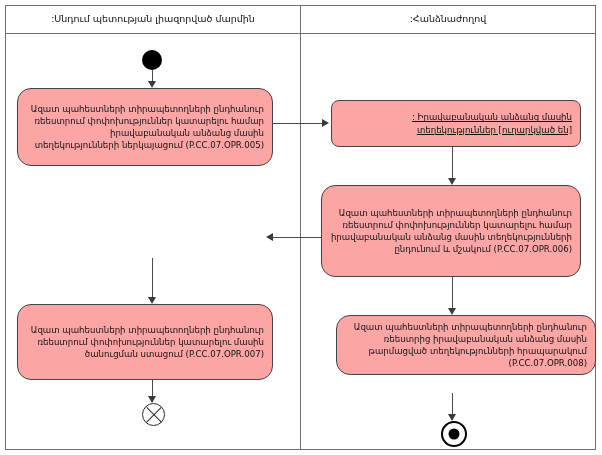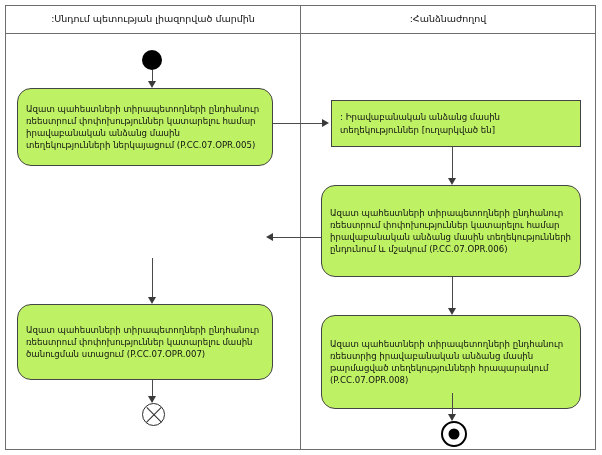--- a/index.html
+++ b/index.html
@@ -9,25 +9,25 @@
   .frame{position:absolute;left:5px;top:5px;width:591px;height:445px;
          border:1px solid #6e6e6e;box-sizing:border-box;background:#fff;}
 
   .lane-divider{position:absolute;top:5px;width:0;height:445px;border-left:1px solid #6e6e6e;}
   .header-rule{position:absolute;height:0;border-top:1px solid #6e6e6e;}
 
   .lane-header{position:absolute;display:flex;align-items:center;justify-content:center;
                font-size:9.5px;color:#111;text-align:center;line-height:1.15;}
 
   .node{position:absolute;box-sizing:border-box;display:flex;align-items:center;
-        justify-content:center;text-align:left;background:#bef264;color:#111;
+        justify-content:center;text-align:right;background:#fca5a5;color:#111;
         font-size:8.6px;line-height:1.42;padding:2px 8px;}
 
   .action{border:1px solid #444;border-radius:14px;}
-  .objnode{border:1px solid #444;border-radius:0;}
+  .objnode{border:1px solid #444;border-radius:8px;text-decoration:underline;}
 
   .init-node{position:absolute;border-radius:50%;background:#000;}
 
   .flowfinal{position:absolute;border:1.4px solid #2b2b2b;border-radius:50%;background:#fff;}
   .flowfinal i{position:absolute;left:50%;top:50%;width:100%;height:1.4px;background:#2b2b2b;
                transform-origin:center;}
   .flowfinal i.a{transform:translate(-50%,-50%) rotate(45deg);}
   .flowfinal i.b{transform:translate(-50%,-50%) rotate(-45deg);}
 
   .actfinal{position:absolute;border-radius:50%;background:#fff;border:2.2px solid #000;}
@@ -87,21 +87,21 @@
   <div class="node objnode" style="left:331px;top:100px;width:250px;height:47px;">: Իրավաբանական անձանց մասին տեղեկություններ [ուղարկված են]</div>
 
   <div class="edge-v" style="left:452px;top:147px;height:32px;"></div>
   <div class="arrow down" style="left:448px;top:178px;"></div>
 
   <div class="node action" style="left:321px;top:185px;width:260px;height:92px;">Ազատ պահեստների տիրապետողների ընդհանուր ռեեստրում փոփոխություններ կատարելու համար իրավաբանական անձանց մասին տեղեկությունների ընդունում և մշակում (P.CC.07.OPR.006)</div>
 
   <div class="edge-v" style="left:452px;top:277px;height:32px;"></div>
   <div class="arrow down" style="left:448px;top:308px;"></div>
 
-  <div class="node action" style="left:321px;top:315px;width:260px;height:94px;">Ազատ պահեստների տիրապետողների ընդհանուր ռեեստրից իրավաբանական անձանց մասին թարմացված տեղեկությունների հրապարակում (P.CC.07.OPR.008)</div>
+  <div class="node action" style="left:336px;top:315px;width:260px;height:60px;">Ազատ պահեստների տիրապետողների ընդհանուր ռեեստրից իրավաբանական անձանց մասին թարմացված տեղեկությունների հրապարակում (P.CC.07.OPR.008)</div>
 
   <div class="edge-v" style="left:452px;top:393px;height:27px;"></div>
   <div class="arrow down" style="left:448px;top:414px;"></div>
 
   <div class="actfinal" style="left:441px;top:421px;width:22px;height:22px;">
     <span style="width:11px;height:11px;"></span>
   </div>
 
 </div>
 

